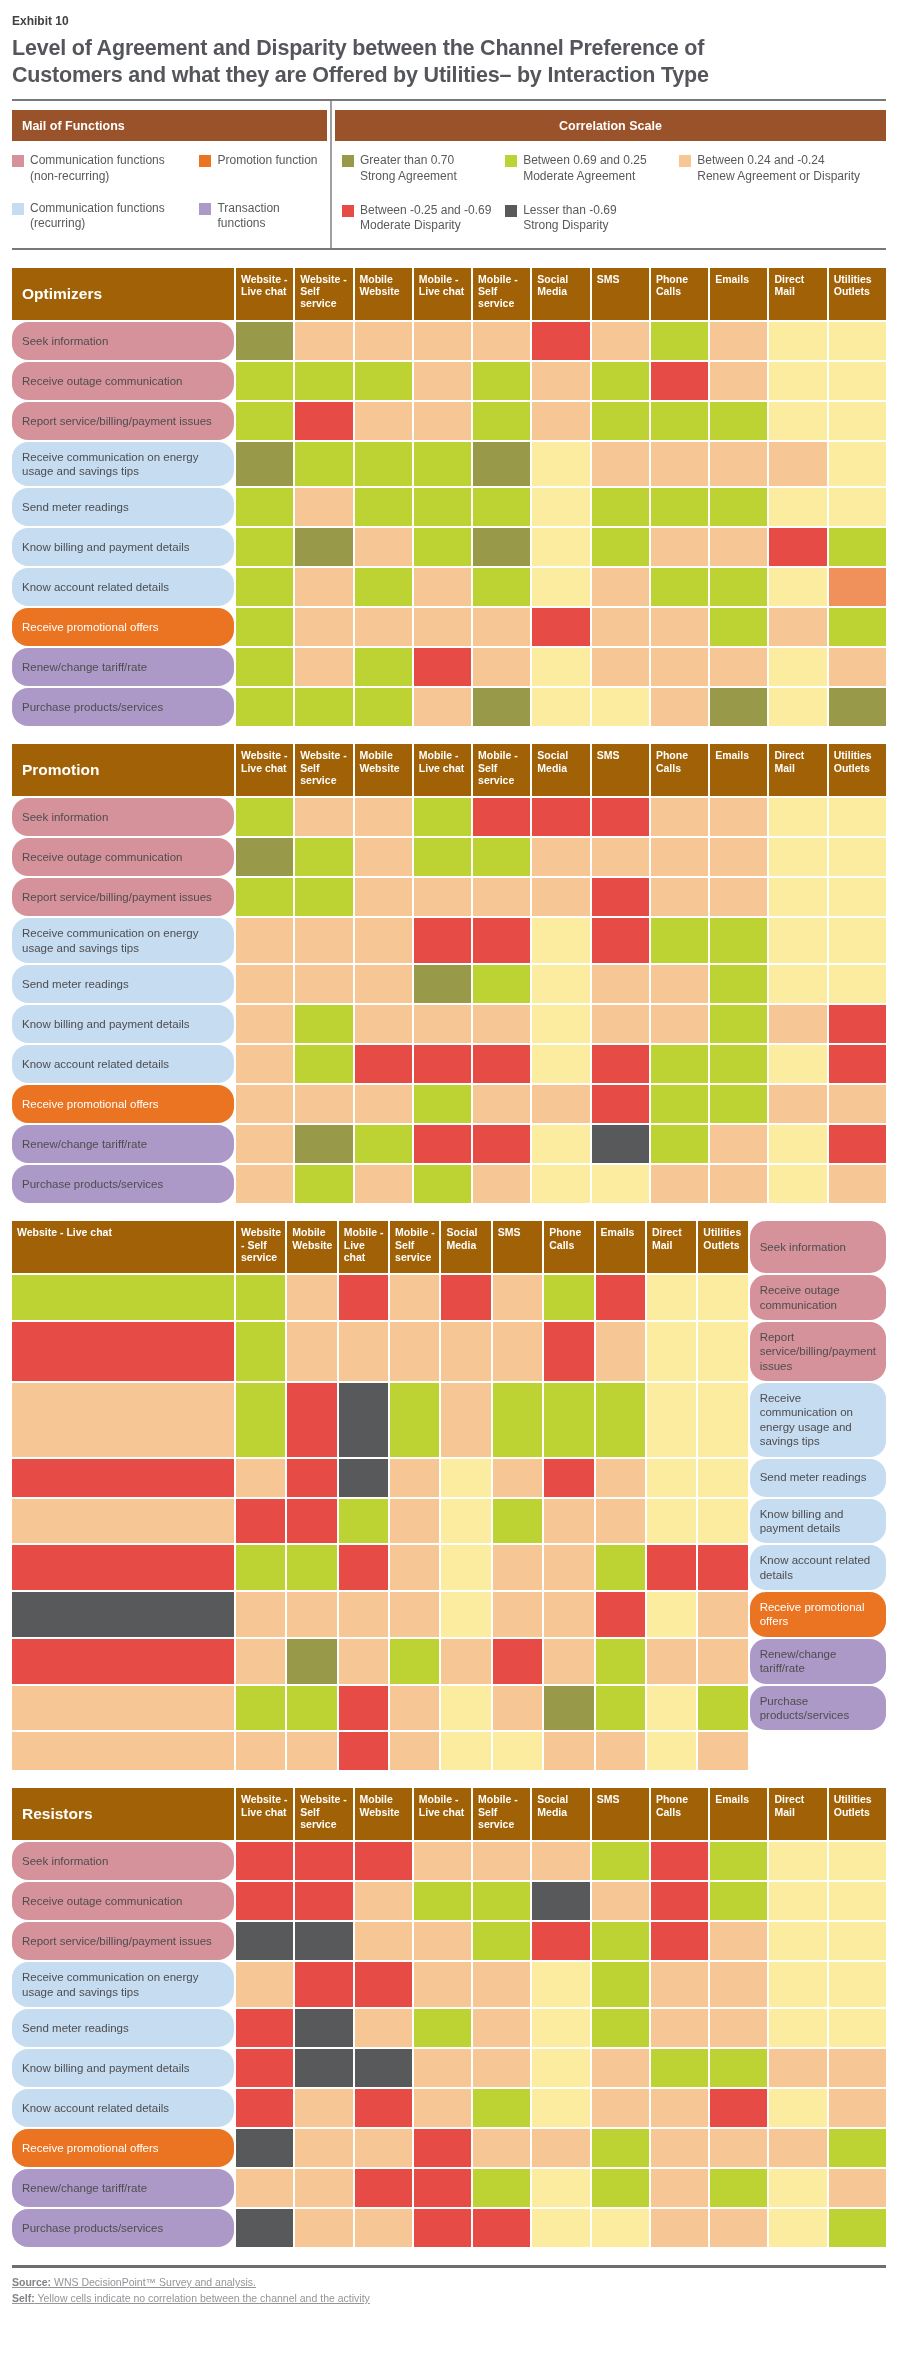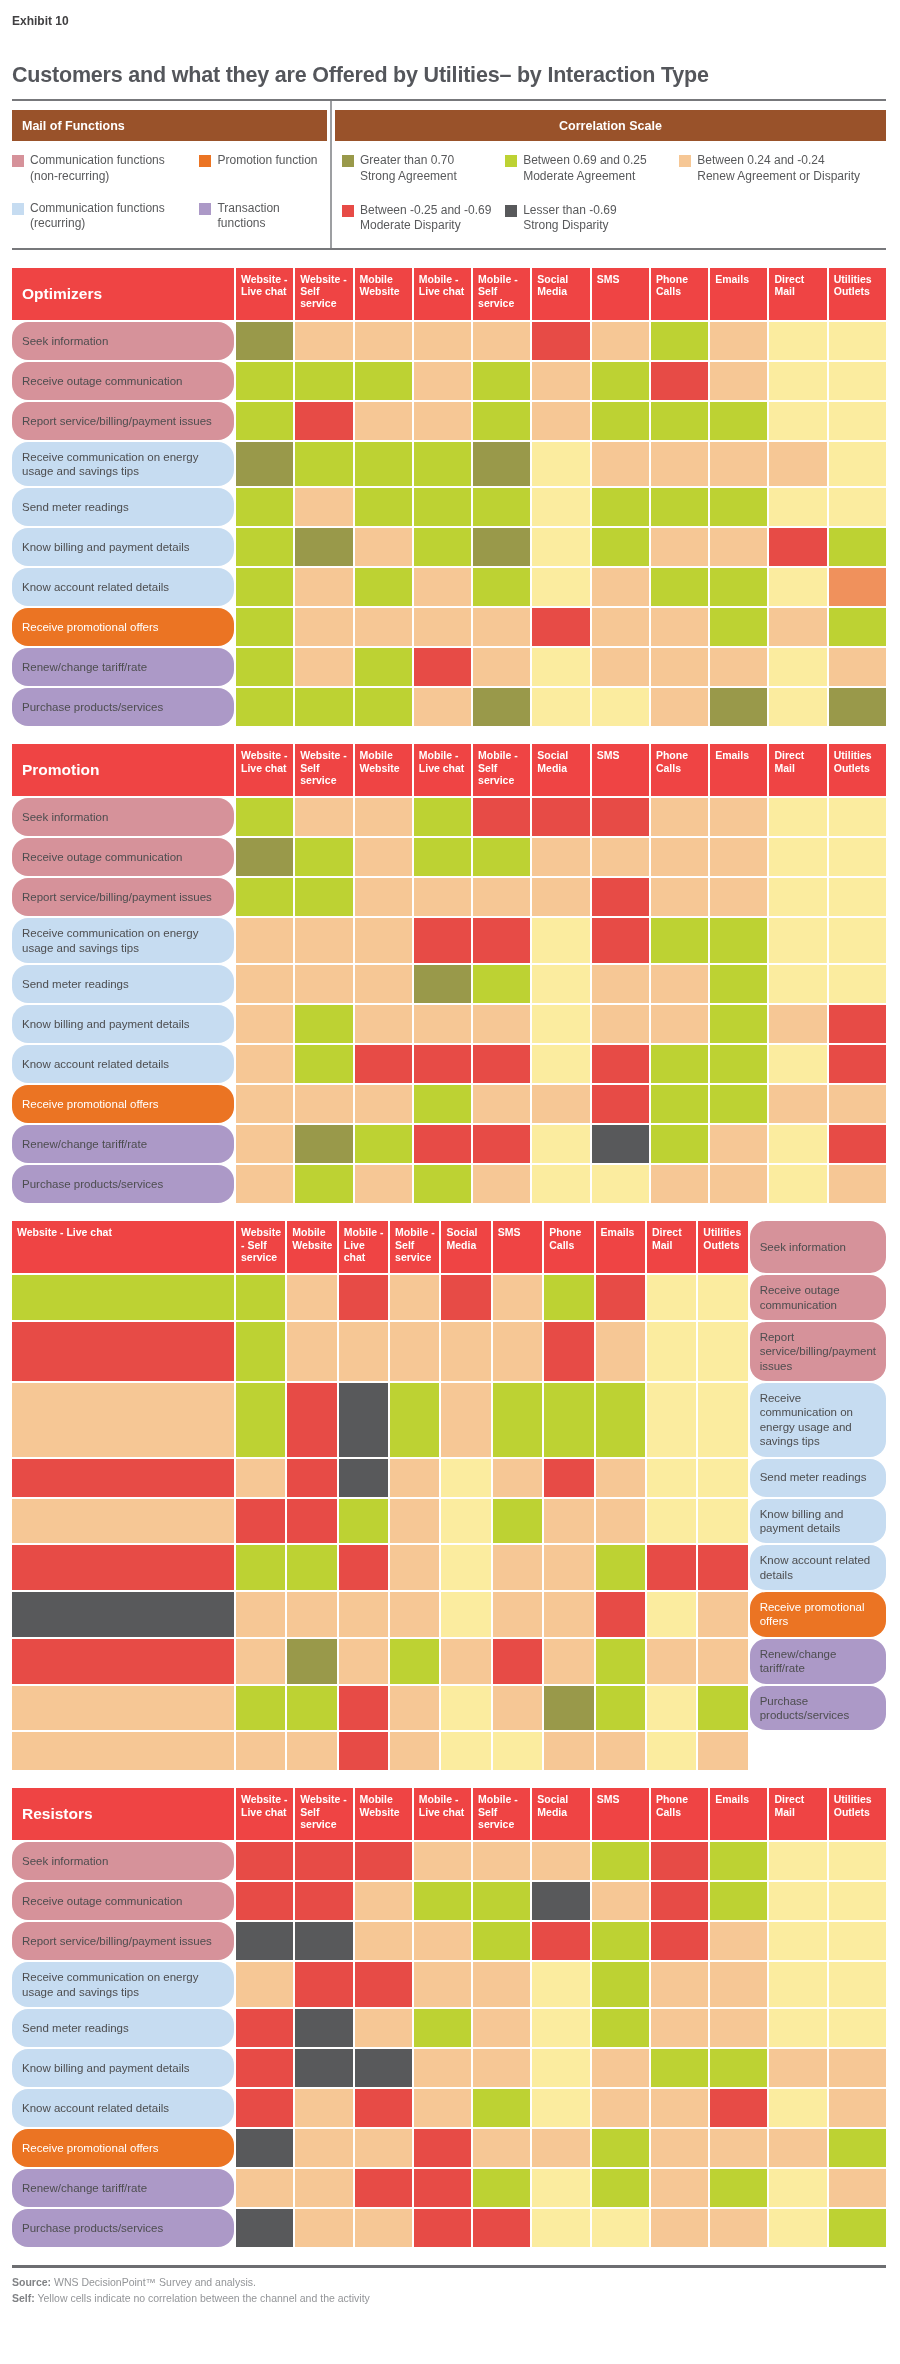--- a/index.html
+++ b/index.html
@@ -17,37 +17,37 @@
   .lh.left{padding-left:10px;}
   .lh.right{justify-content:center;}
   .lb{padding:12px 0 14px 0;}
   .lb.left{display:grid;grid-template-columns:1.18fr 0.82fr;row-gap:16px;column-gap:4px;}
   .lb.right{display:grid;grid-template-columns:30% 32% 38%;row-gap:18px;padding-left:10px;box-sizing:border-box;}
   .leg-item{display:flex;font-size:12px;color:#58595b;line-height:1.3;}
   .swatch{width:12px;height:12px;flex:0 0 12px;margin:2px 6px 0 0;}
   .leg-text span{display:block;}
   
   .tbl{display:grid;grid-template-columns:222px repeat(11,1fr);gap:2px;background:#fff;margin-top:18px;}
-  .hdr{background:#ef4444;color:#fff;box-sizing:border-box;min-height:52px;}
+  .hdr{background:#a16207;color:#fff;box-sizing:border-box;min-height:52px;}
   .hdr.col{font-weight:bold;font-size:10.5px;line-height:1.18;padding:5px 3px 4px 5px;}
   .hdr.group{font-size:15.5px;font-weight:bold;display:flex;align-items:center;padding-left:10px;}
   .rowlabel{font-size:11.5px;color:#4d4d4f;line-height:1.25;display:flex;align-items:center;box-sizing:border-box;min-height:38px;padding:8px 10px;border-radius:16px;}
   .rowlabel.orange{color:#ffffff;}
   .cell{min-height:38px;}
   
-  .footer{border-top:3px solid #6d6e71;margin-top:18px;padding-top:6px;font-size:10.5px;color:#939598;line-height:1.55;}
+  .footer{border-top:3px solid #6d6e71;margin-top:18px;padding-top:6px;font-size:10.5px;color:#939598;line-height:1.55;text-decoration:underline;}
   .footer .b{font-weight:bold;color:#808285;}
 </style>
 </head>
 <body>
 
 <div class="page">
   <div class="exhibit">Exhibit 10</div>
   <div class="title">
-    <br>
+    <span>Level of Agreement and Disparity between the Channel Preference of</span><br>
     <span>Customers and what they are Offered by Utilities– by Interaction Type</span>
   </div>
   <div class="rule"></div>
 
   <div class="legend">
     <div class="leg-left">
       <div class="lh left">Mail of Functions</div>
       <div class="lb left">
           <div class="leg-item">
             <div class="swatch" style="background: rgb(214, 146, 154);"></div>

